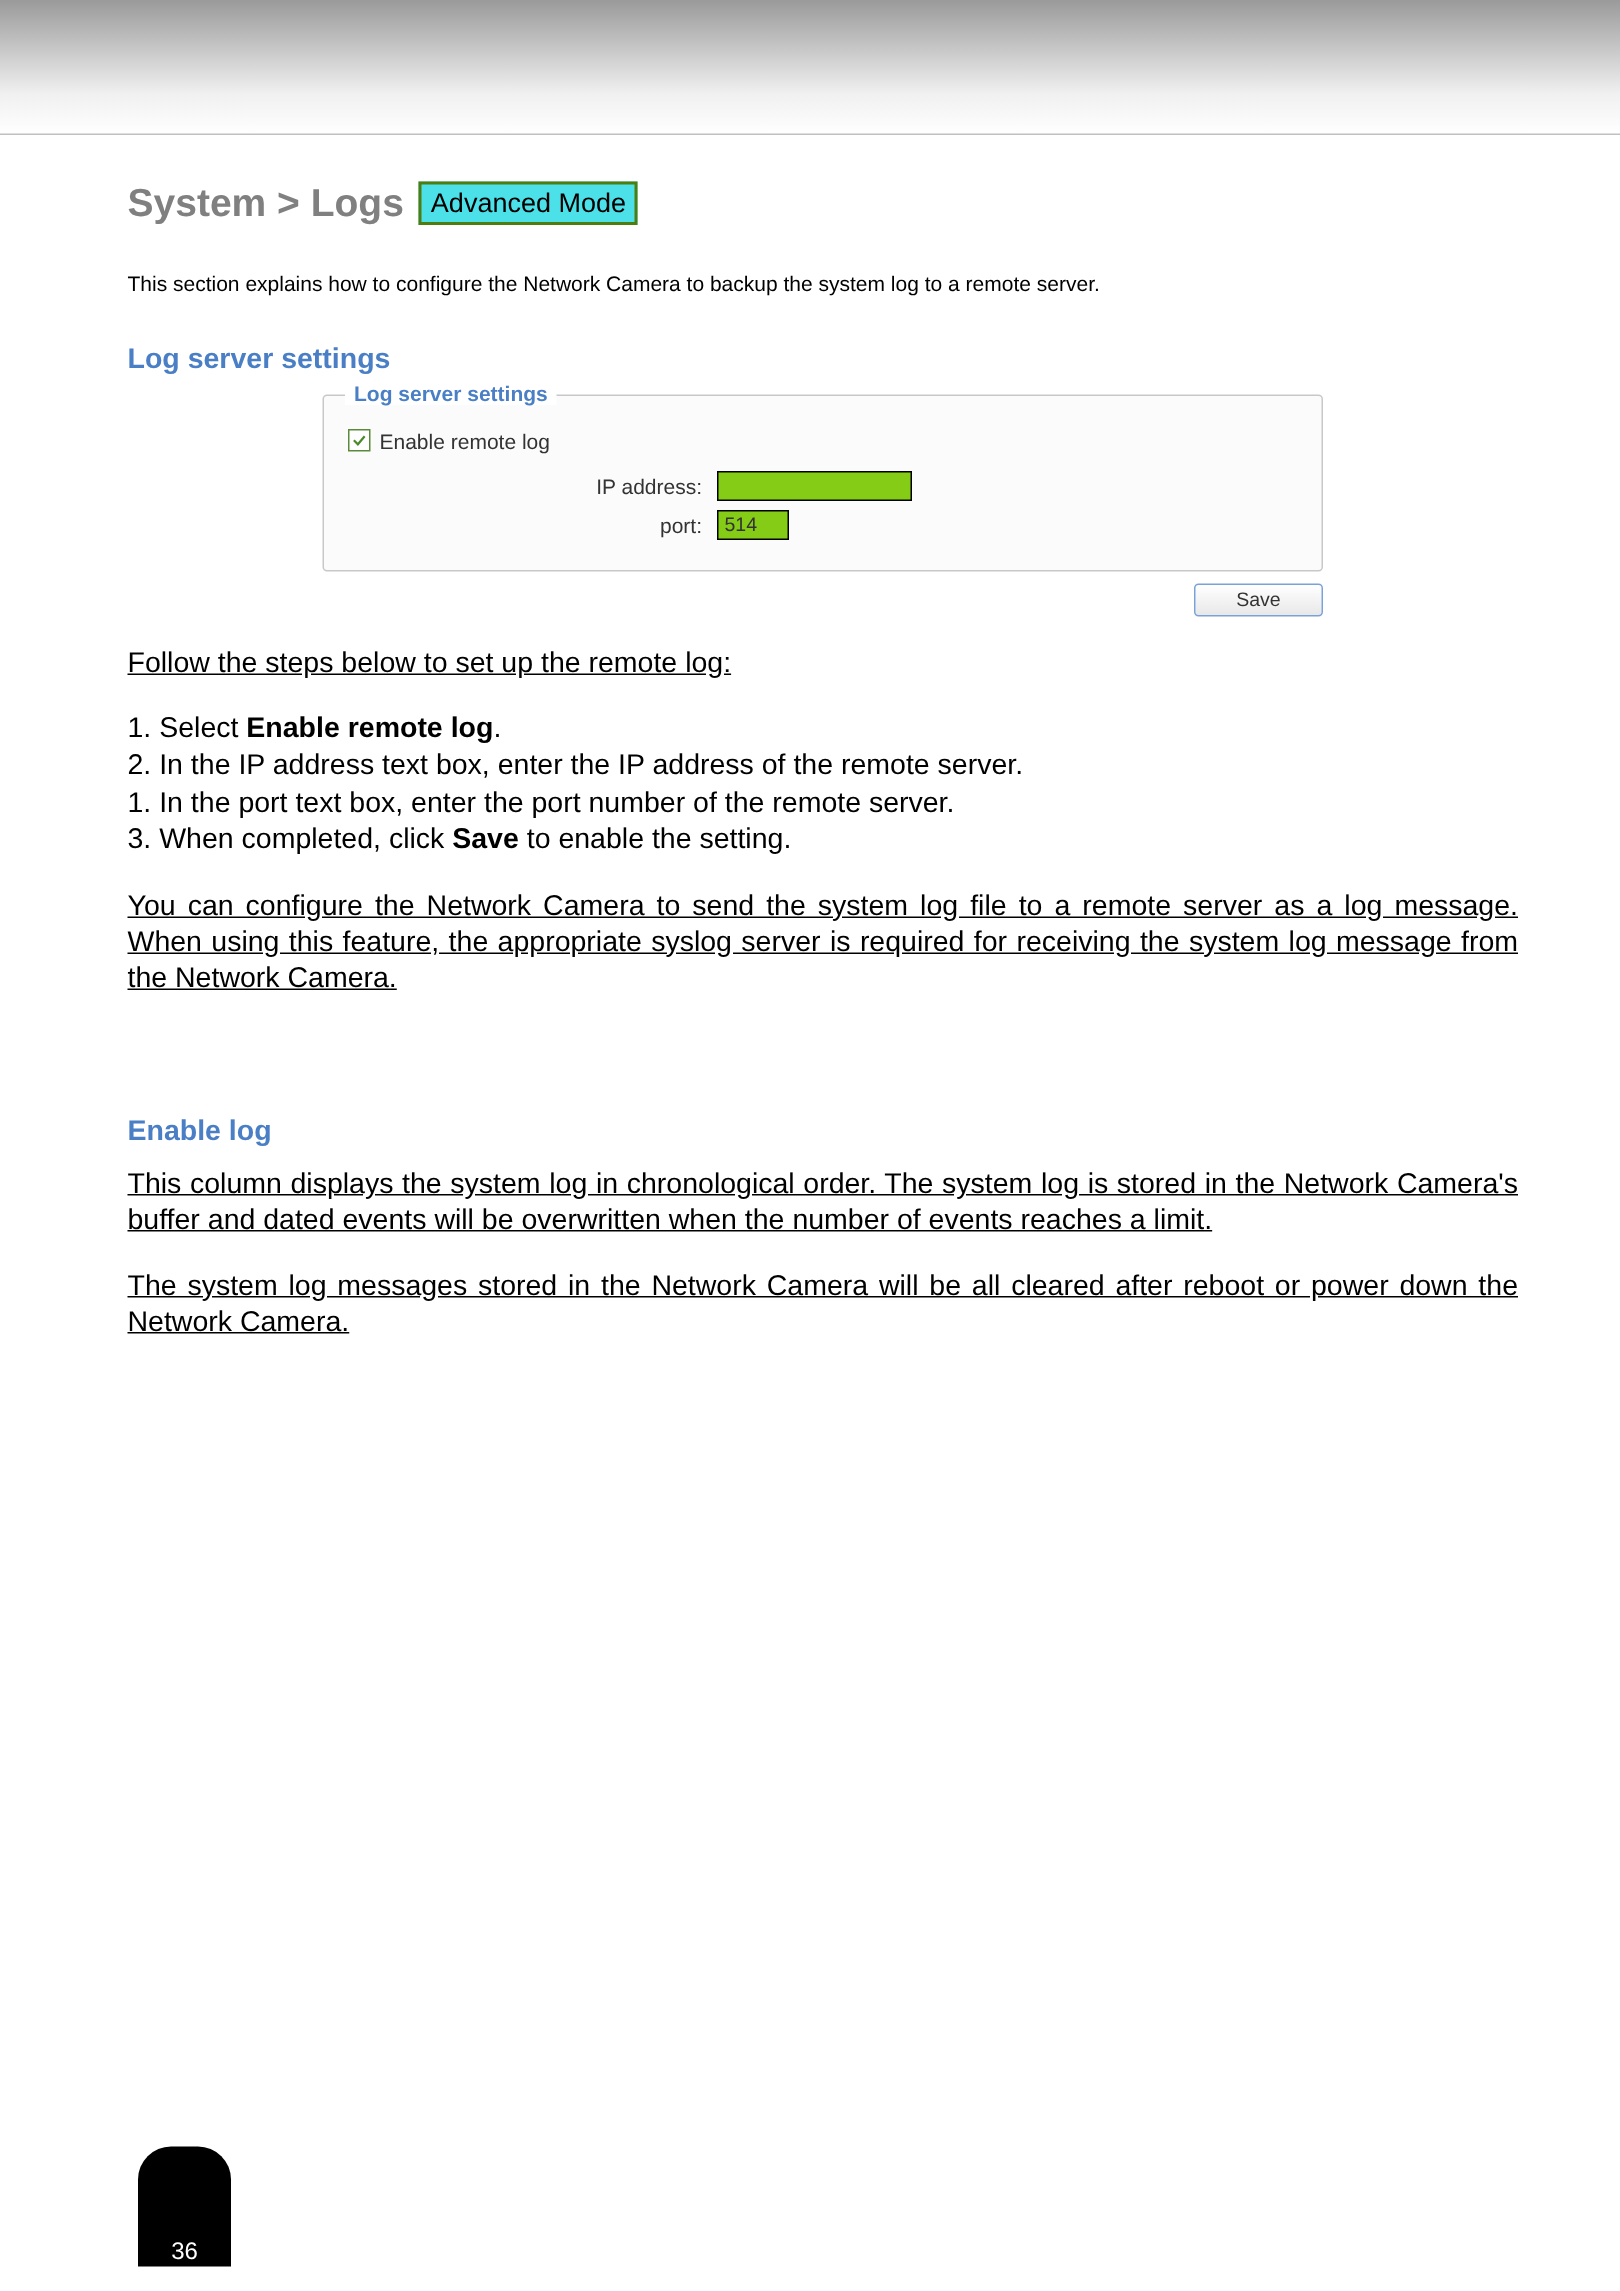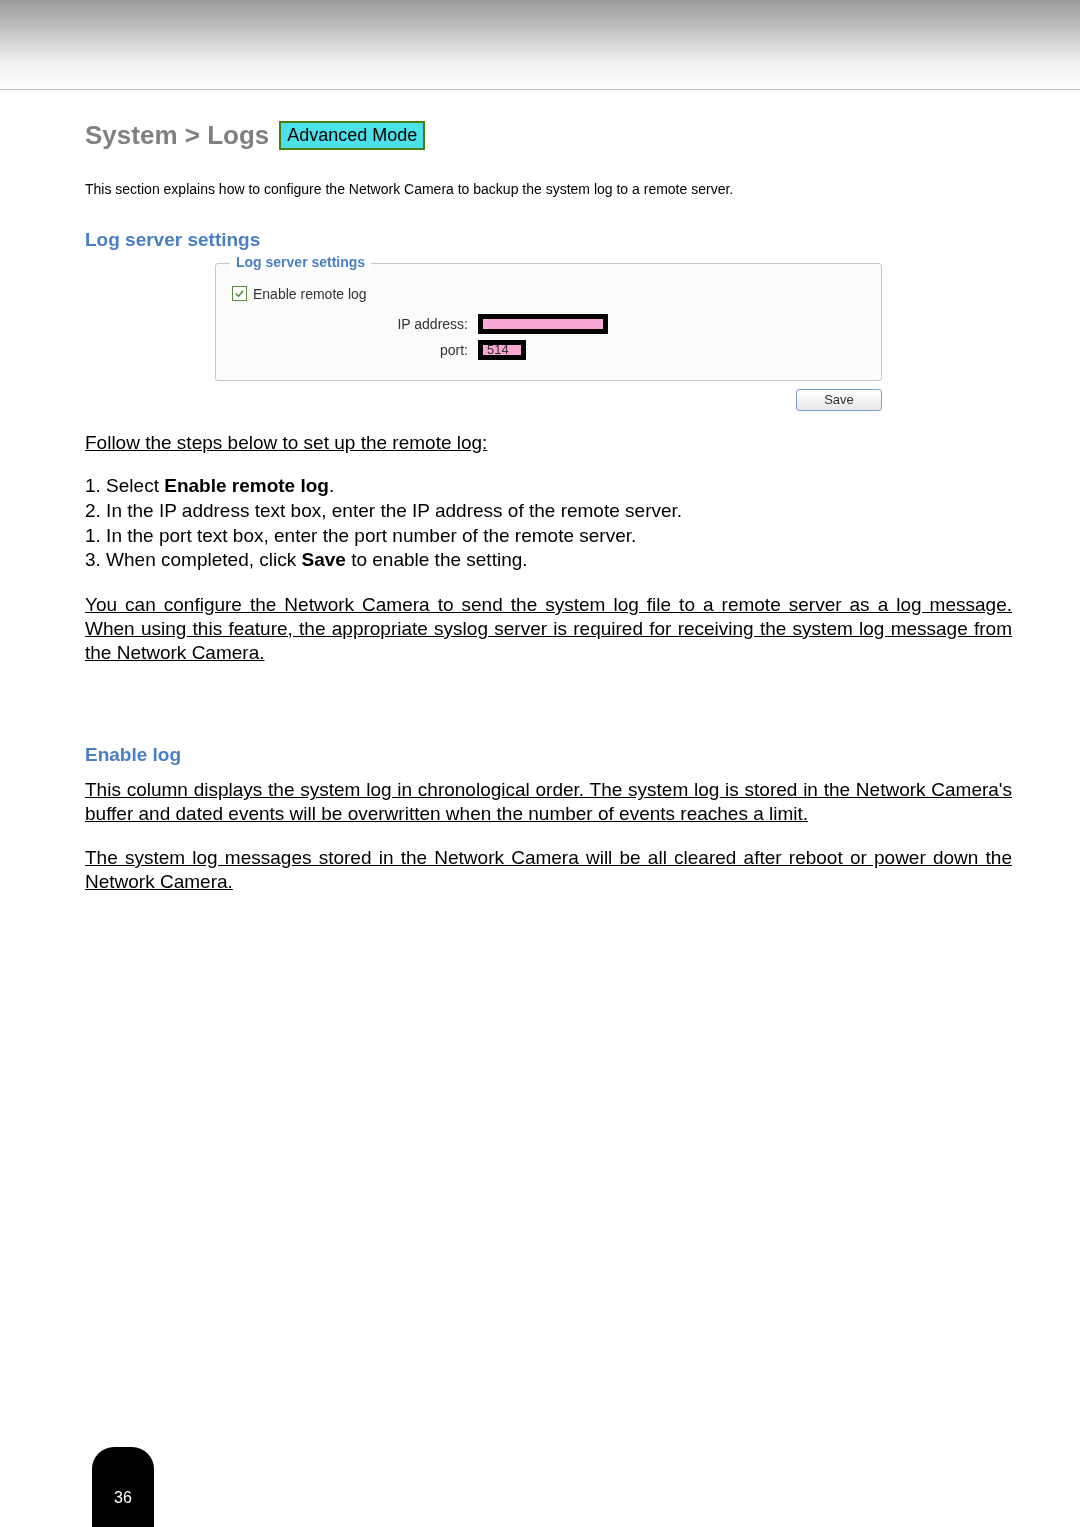--- a/index.html
+++ b/index.html
@@ -106,22 +106,22 @@
       margin-left: 16px;
     }
     .field-label {
       width: 230px;
       text-align: right;
       font-size: 14px;
       color: #333;
       padding-right: 10px;
     }
     .field-input {
-      background: #f9a8d4;
-      border: 5px solid #000000;
+      background: #84cc16;
+      border: 1px solid #000000;
       height: 20px;
       font-size: 13px;
       padding: 2px 4px;
       color: #333;
     }
     .ip-input {
       width: 130px;
     }
     .port-input {
       width: 48px;
@@ -152,28 +152,28 @@
       font-size: 19px;
       color: #000;
       line-height: 1.3;
       margin-bottom: 20px;
     }
     .justify {
       text-align: justify;
     }
     .page-number-block {
       position: absolute;
-      bottom: 0;
+      bottom: 16px;
       left: 92px;
       width: 62px;
       height: 80px;
       background: #000;
       border-radius: 22px 22px 0 0;
       display: flex;
-      align-items: center;
+      align-items: flex-end;
       justify-content: center;
       padding-top: 22px;
     }
     .page-number {
       color: #fff;
       font-size: 16px;
     }
     .spacer-medium {
       height: 60px;
     }

